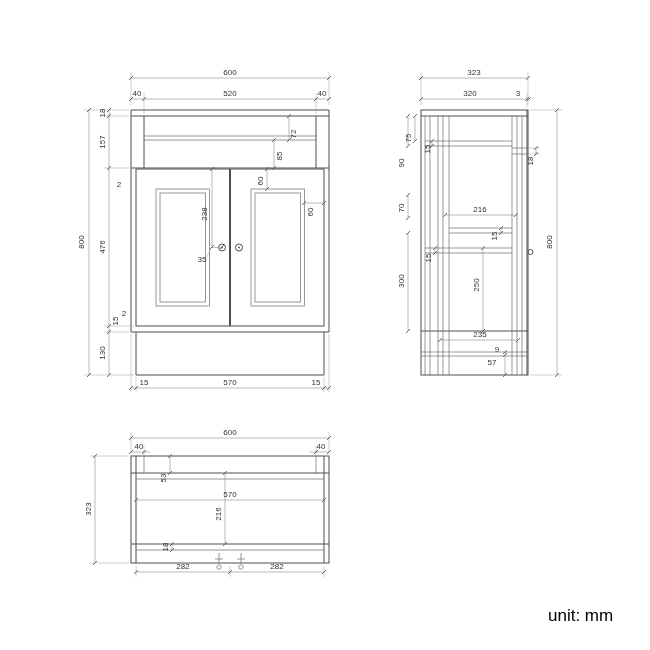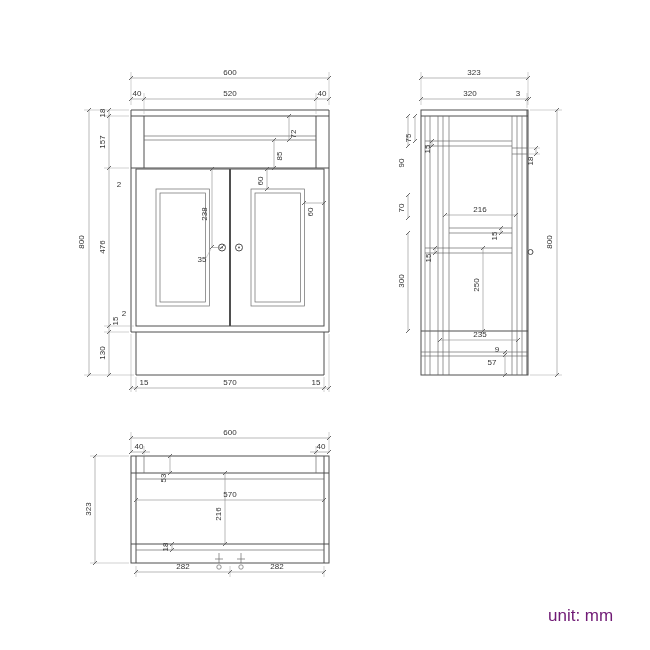--- a/index.html
+++ b/index.html
@@ -5,21 +5,21 @@
   html,body{margin:0;padding:0;background:#fff;}
   .page{position:relative;width:650px;height:650px;background:#ffffff;overflow:hidden;
         font-family:"Liberation Sans","DejaVu Sans",sans-serif;}
   svg{position:absolute;top:0;left:0;}
   .ol{stroke:#4f4f4f;stroke-width:1;fill:none;}
   .ol2{stroke:#6b6b6b;stroke-width:0.7;fill:none;}
   .dim{stroke:#8c8c8c;stroke-width:0.6;fill:none;}
   .ext{stroke:#a0a0a0;stroke-width:0.5;fill:none;}
   .tk{stroke:#5a5a5a;stroke-width:0.9;fill:none;}
   text.dt{font-family:"Liberation Sans","DejaVu Sans",sans-serif;font-size:8px;fill:#333;text-anchor:middle;}
-  .unit{position:absolute;left:548px;top:606px;font-size:17px;color:#701a75;
+  .unit{position:absolute;left:548px;top:606px;font-size:17px;color:#000000;
         font-family:"Liberation Sans","DejaVu Sans",sans-serif;}
 </style>
 </head>
 <body>
 
 <div class="page">
 <svg width="650" height="650" viewBox="0 0 650 650">
 
   <g>
     <g>

